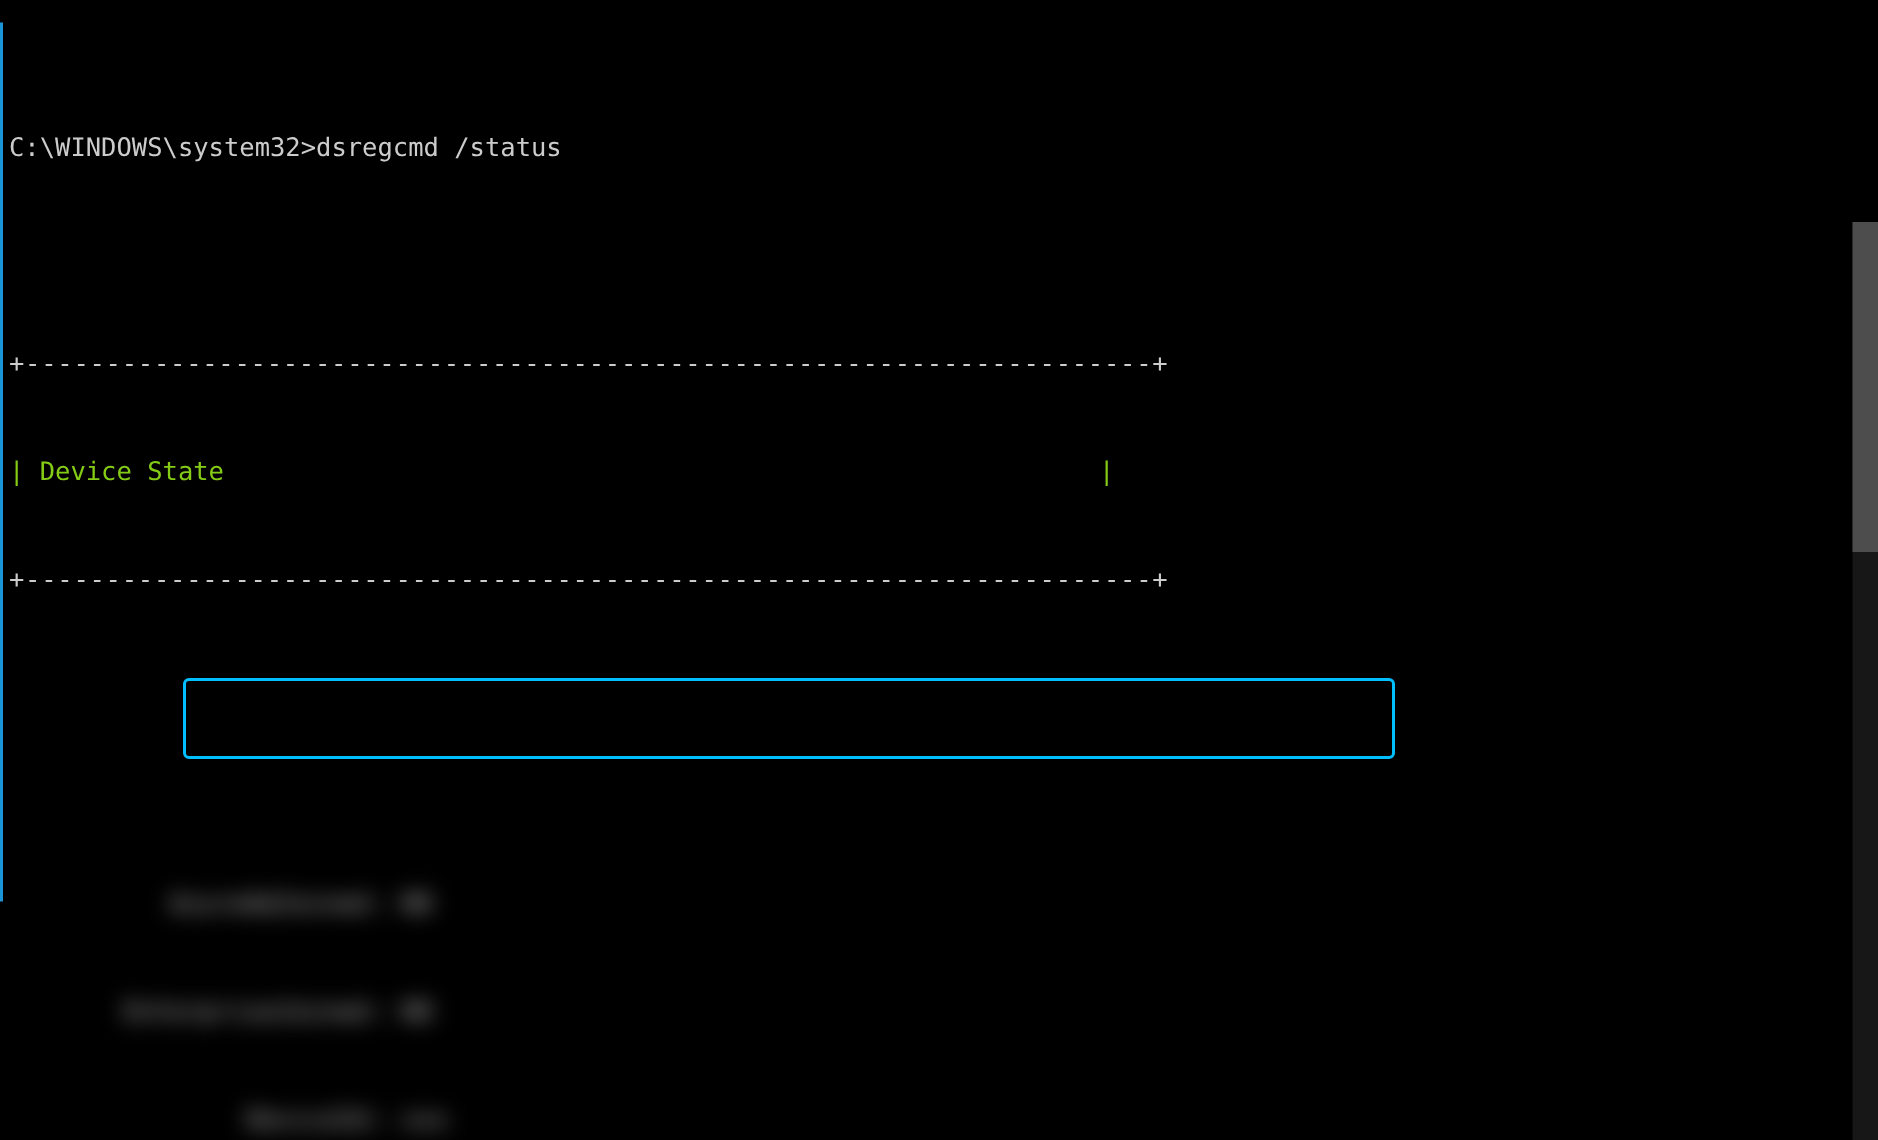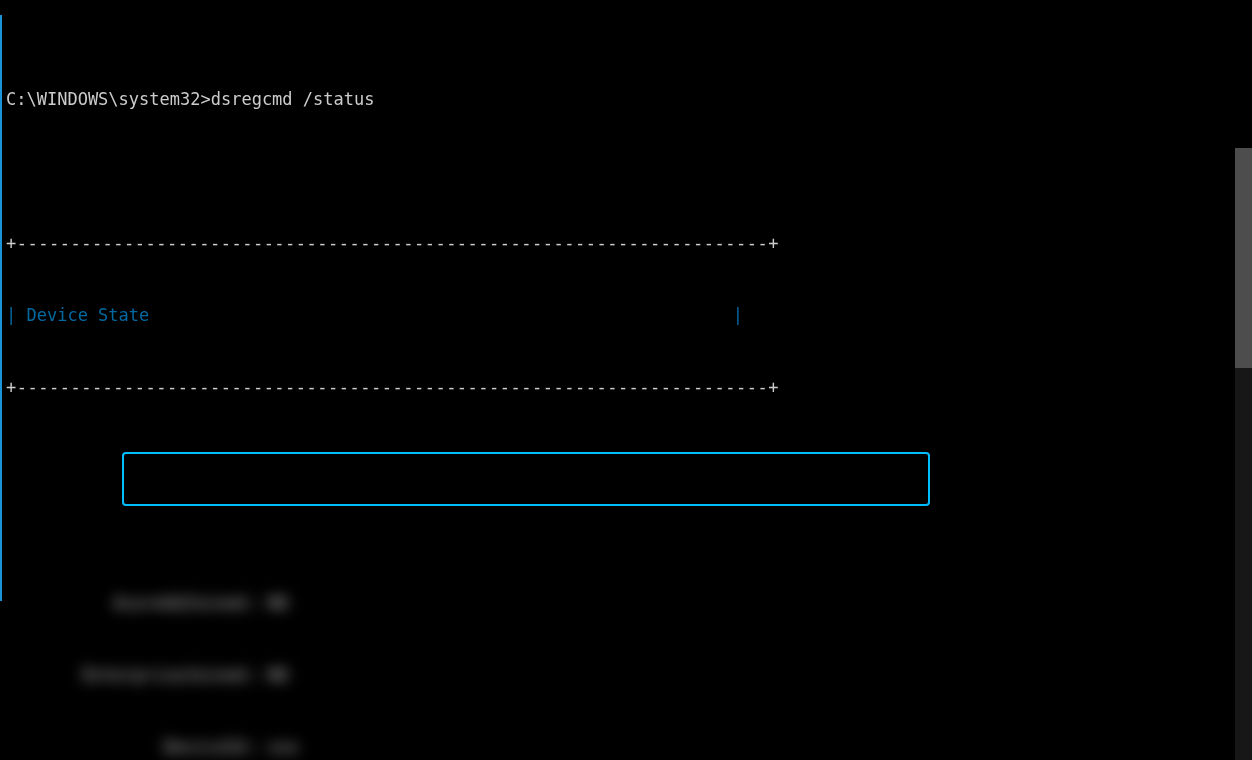--- a/index.html
+++ b/index.html
@@ -28,21 +28,21 @@
     margin-top: 15px;
   }
   .prompt-line {
     color: #cccccc;
   }
   .sep-line {
     color: #cccccc;
     letter-spacing: 0.5px;
   }
   .section-title {
-    color: #0369a1;
+    color: #84cc16;
   }
   .blurred-block {
     filter: blur(7px);
     color: #bfbfbf;
   }
   .blurred-block .row,
   .clear-rows .row {
     display: flex;
   }
   .row .label {

